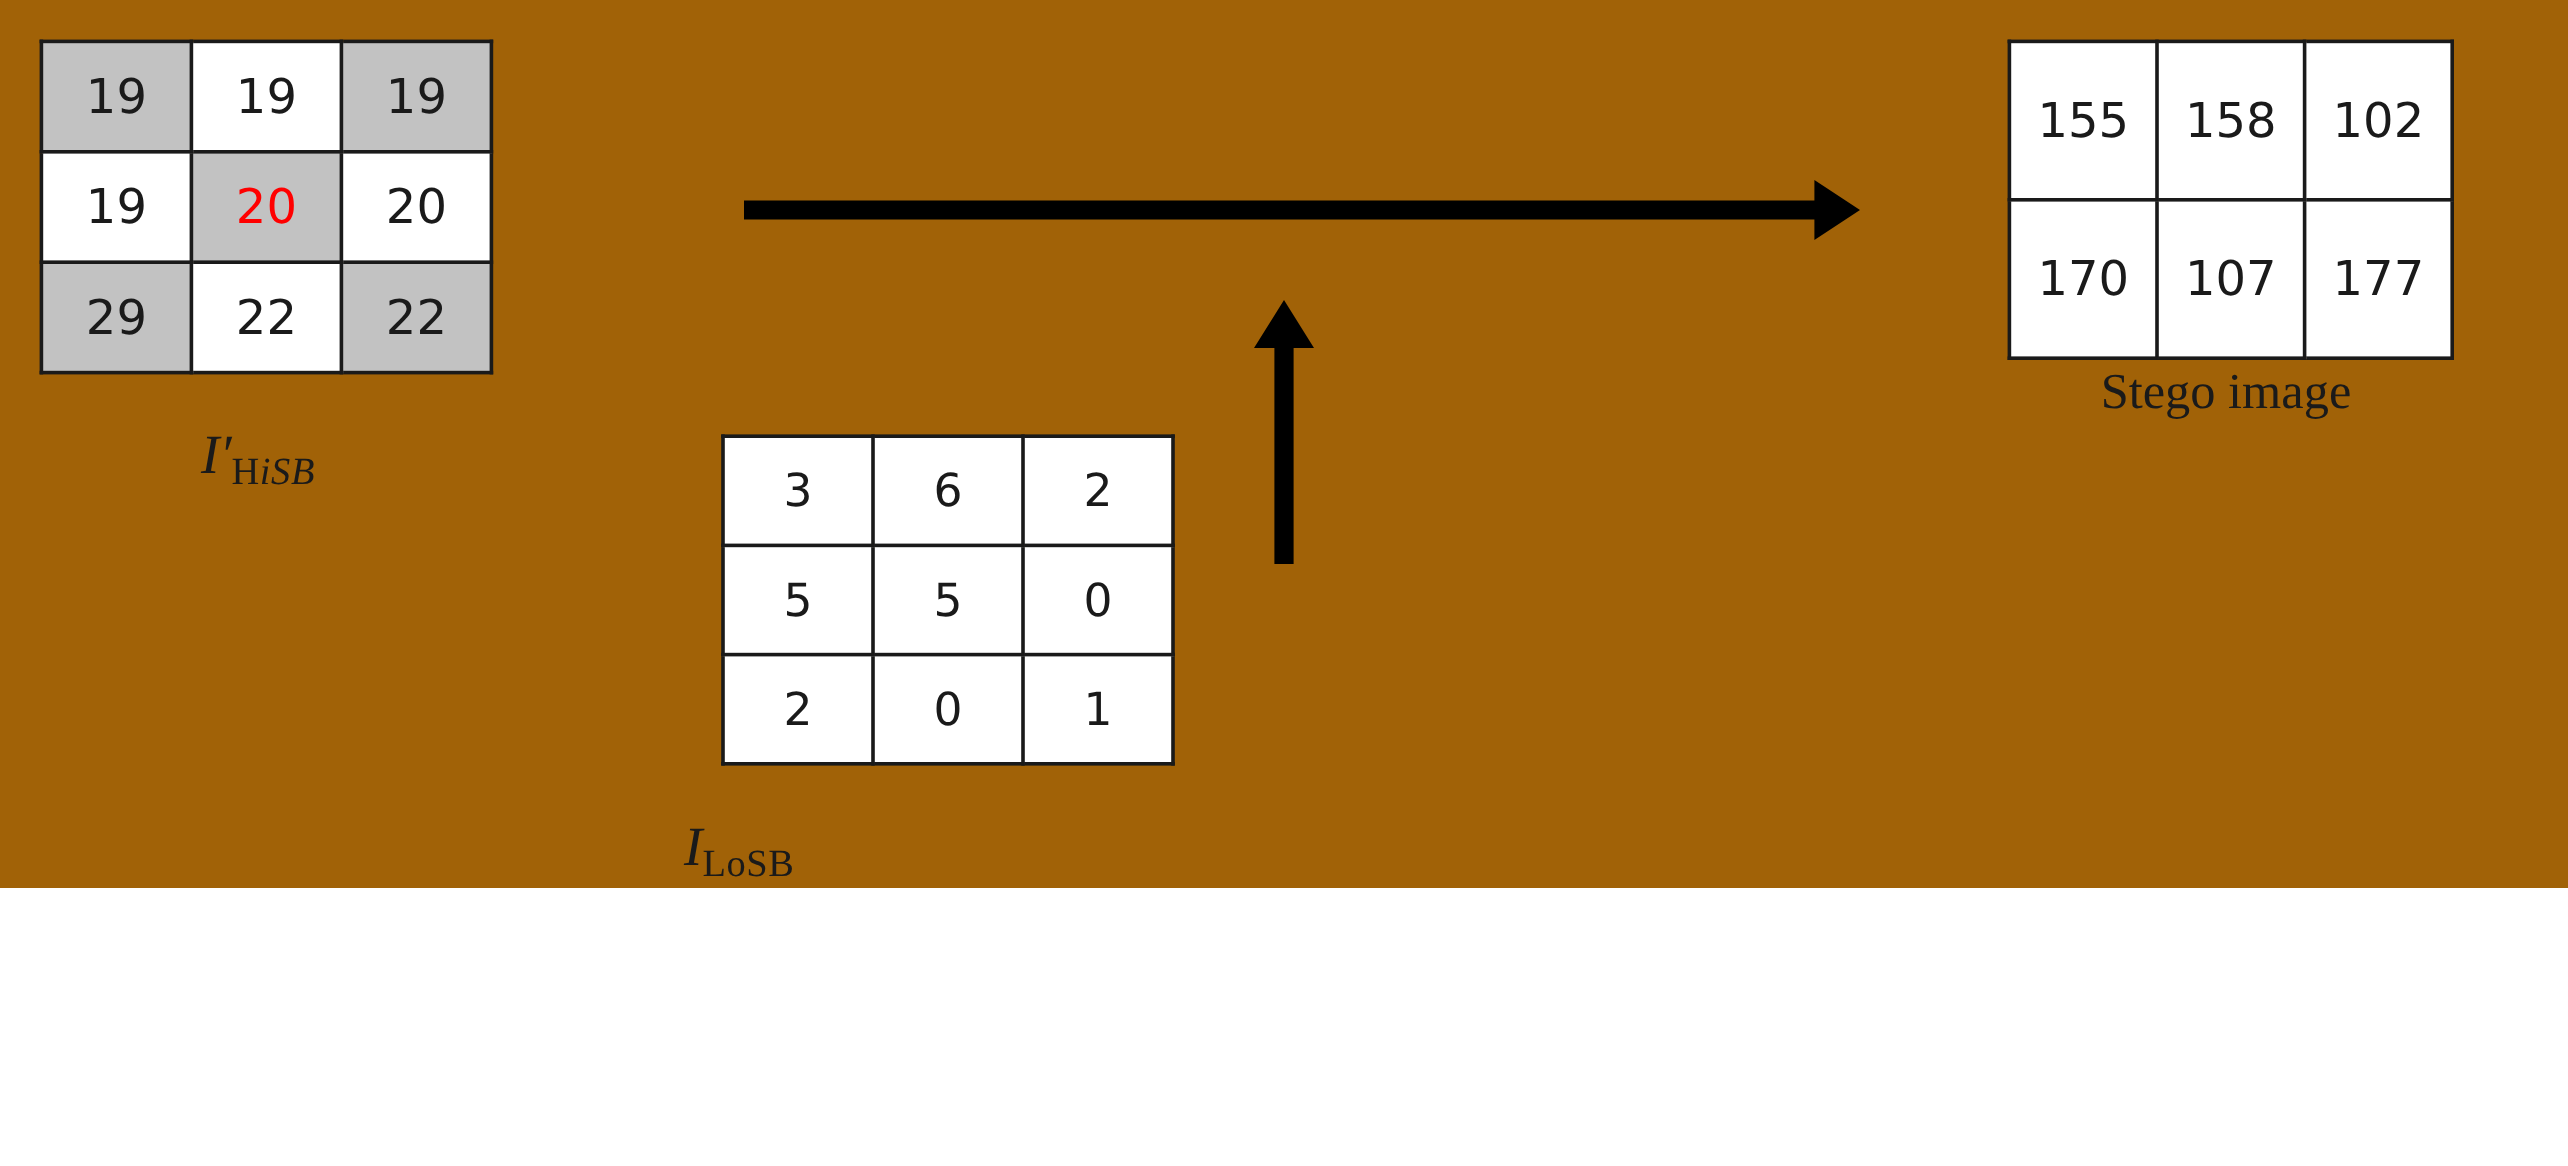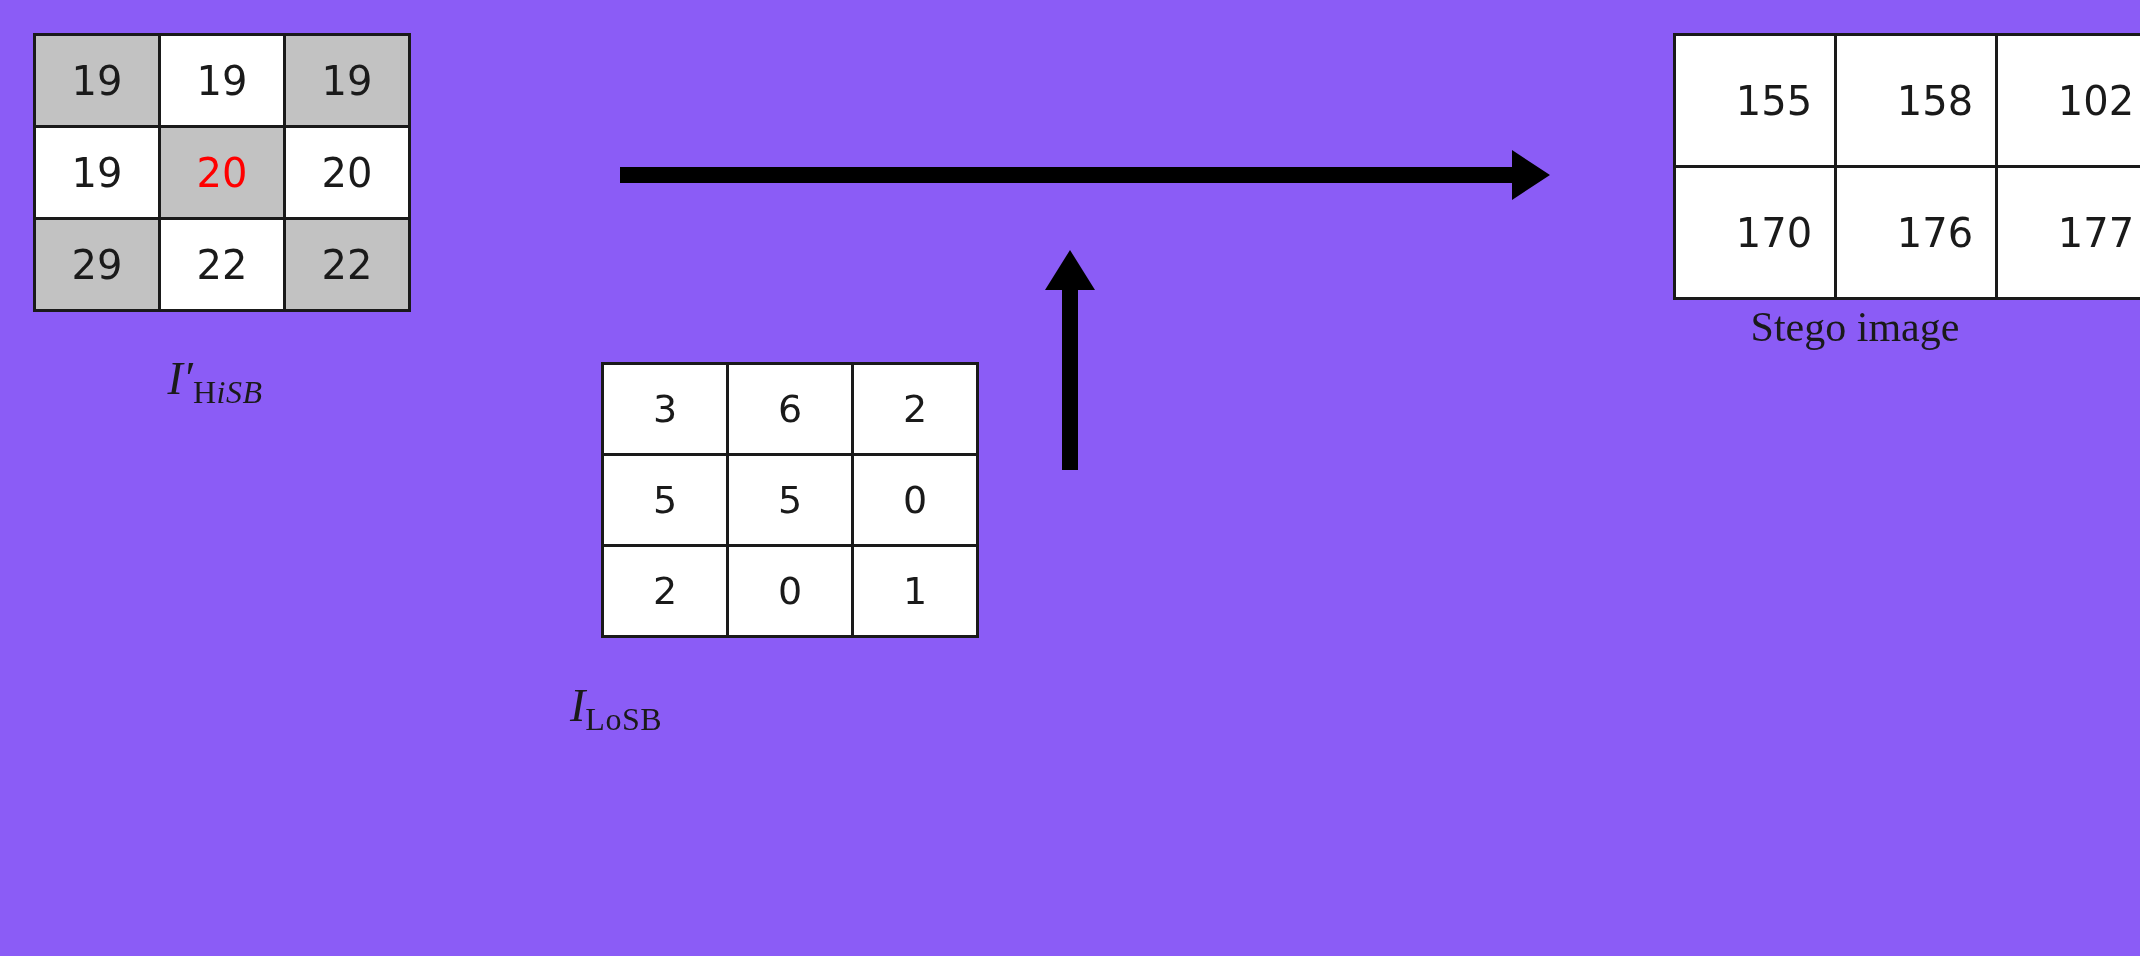--- a/index.html
+++ b/index.html
@@ -6,22 +6,22 @@
     margin: 0;
     padding: 0;
     background: #ffffff;
   }
   body {
     font-family: "Liberation Sans", sans-serif;
   }
   #canvas {
     position: relative;
     width: 2140px;
-    height: 956px;
-    background: #8b5cf6;
+    height: 740px;
+    background: #a16207;
     overflow: hidden;
   }
 
   
   .matrix {
     position: absolute;
     border-collapse: collapse;
     table-layout: fixed;
   }
   .matrix td {
@@ -58,21 +58,20 @@
   #grid-stego {
     left: 1673px;
     top: 33px;
     width: 360px;
     height: 267px;
   }
   #grid-stego td {
     width: 120px;
     height: 89px;
     font-size: 40px;
-    padding-left: 38px;
   }
 
   
   #grid-losb {
     left: 601px;
     top: 362px;
     width: 366px;
     height: 264px;
   }
   #grid-losb td {
@@ -218,21 +217,21 @@
 
   <table class="matrix" id="grid-stego">
     <tbody>
         <tr>
           <td>155</td>
           <td>158</td>
           <td>102</td>
         </tr>
         <tr>
           <td>170</td>
-          <td>176</td>
+          <td>107</td>
           <td>177</td>
         </tr>
       </tbody>
   </table>
 
   <div class="caption caption-serif" id="label-stego">Stego image</div>
 
 </div>
 
 </body></html>

